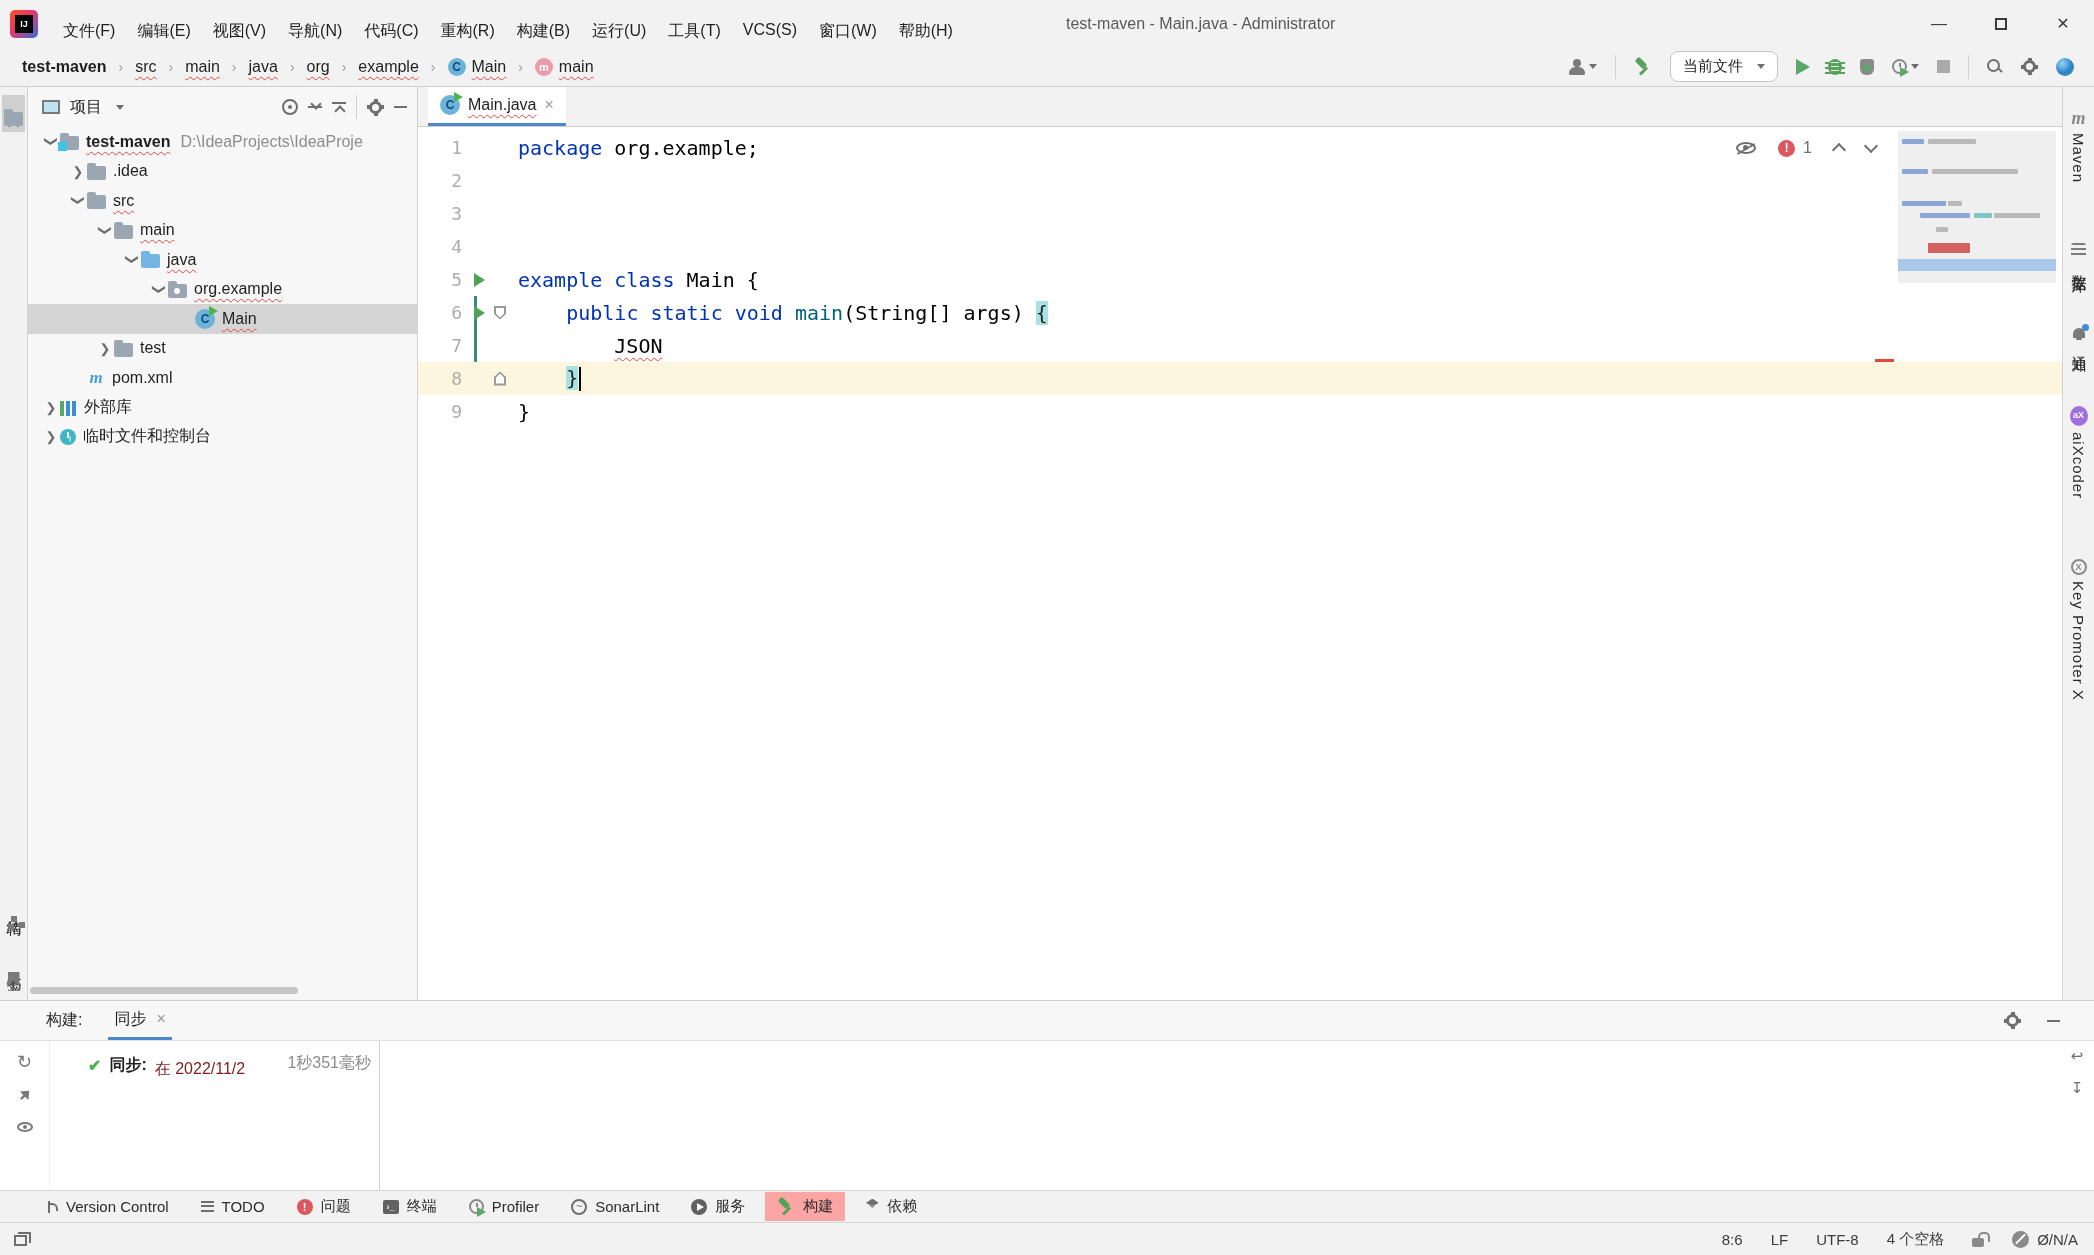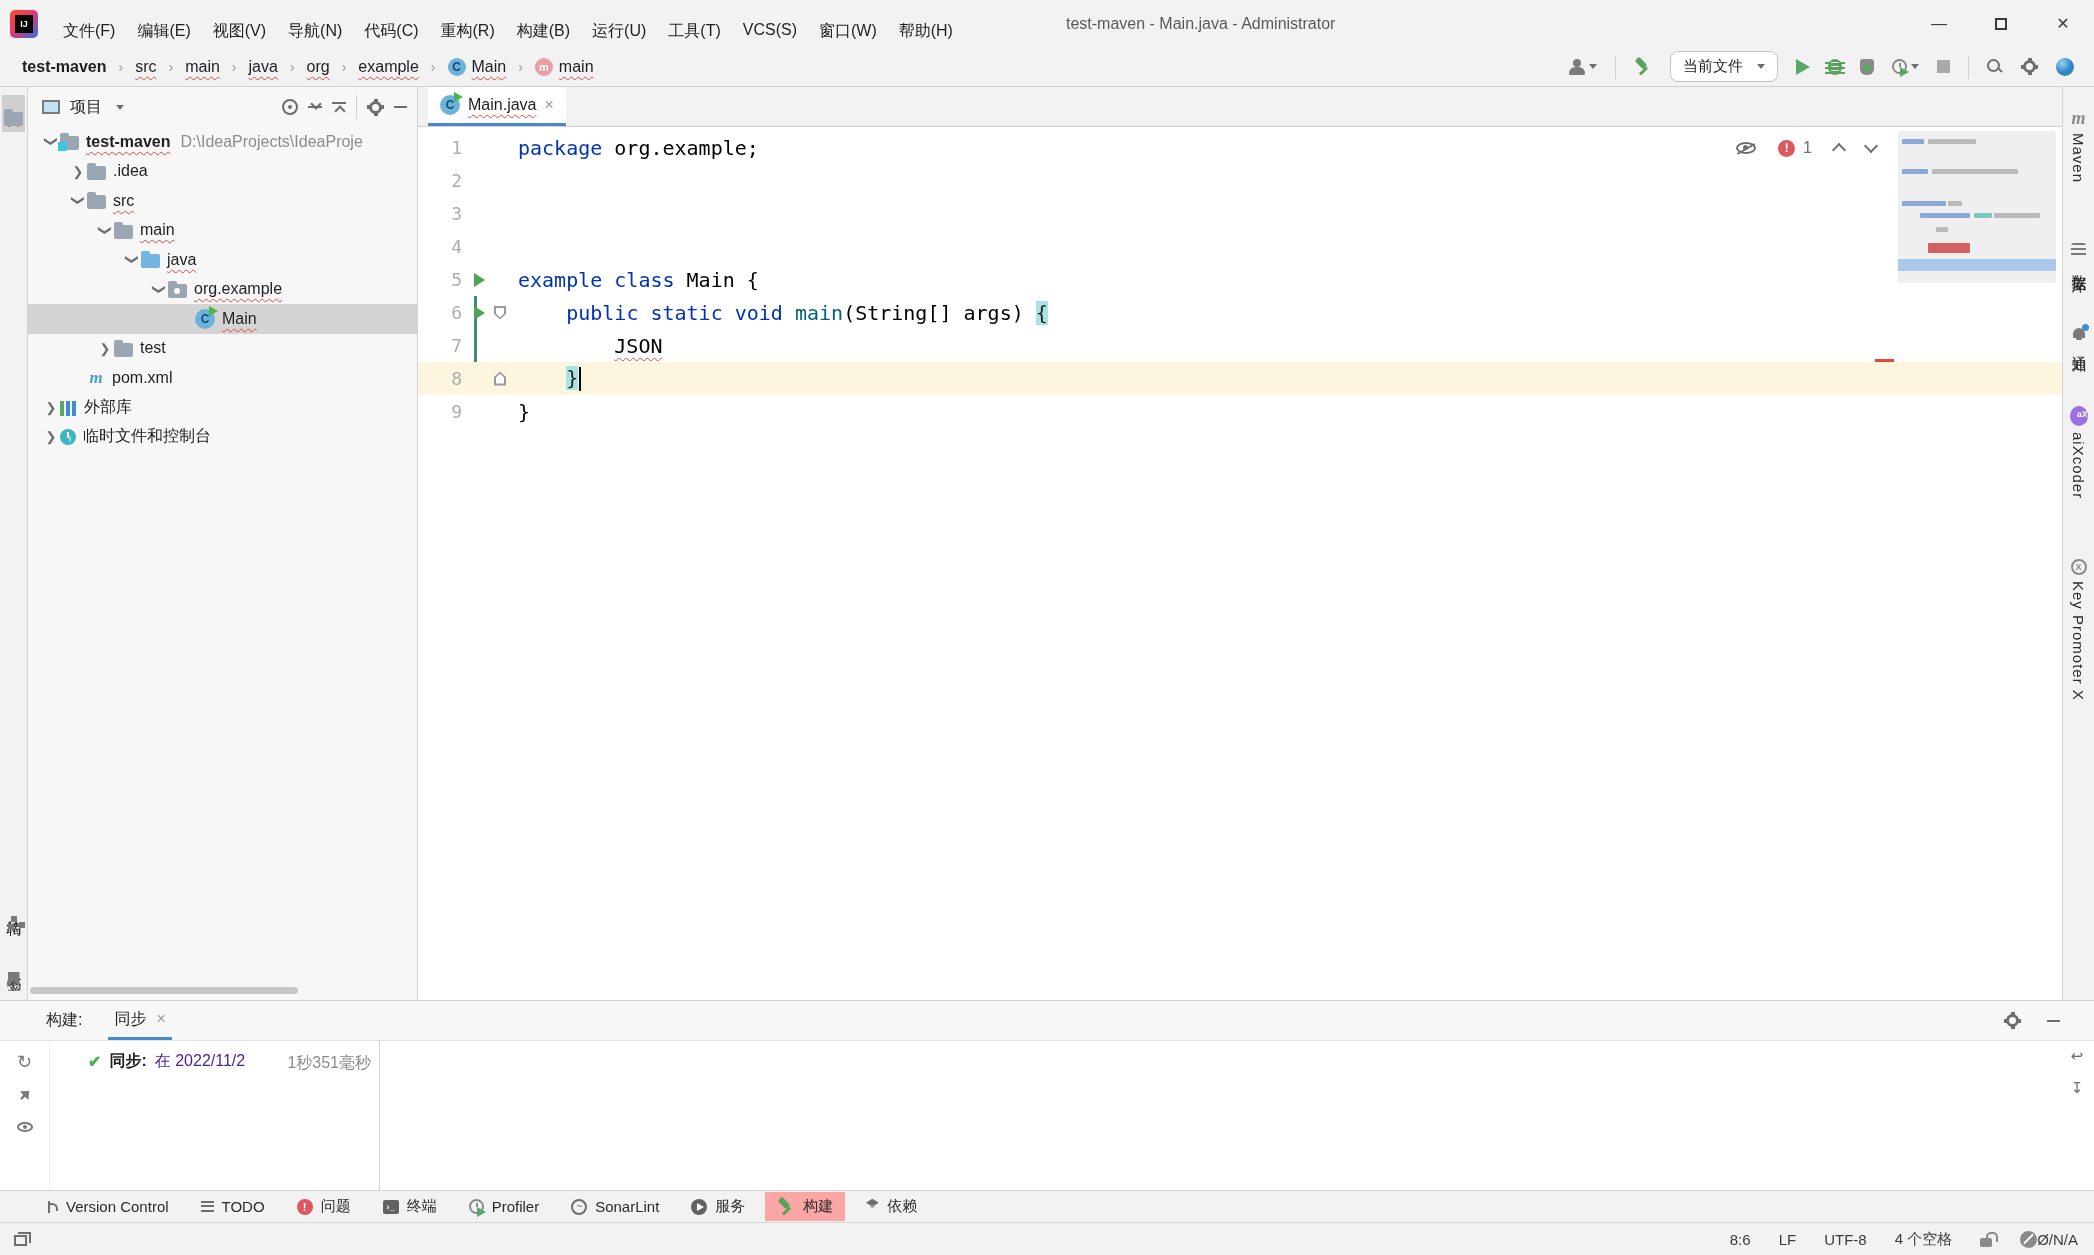--- a/index.html
+++ b/index.html
@@ -74,21 +74,21 @@
   .ic-expand-all::after { content:""; position:absolute; left:4px; top:0px; width:6px; height:6px; border-right:2px solid #6e6e6e; border-bottom:2px solid #6e6e6e; transform:rotate(45deg); }
   .ic-collapse-all::before { content:""; position:absolute; left:0; top:2px; width:14px; height:2px; background:#6e6e6e; }
   .ic-collapse-all::after { content:""; position:absolute; left:4px; top:7px; width:6px; height:6px; border-left:2px solid #6e6e6e; border-top:2px solid #6e6e6e; transform:rotate(45deg); }
   .ic-minus { width:13px; height:2px; background:#6e6e6e; }
 
   .ic-maven-m { width:20px; height:16px; color:#8a8a8a; font:italic bold 18px "Liberation Serif", serif; line-height:14px; text-align:center; }
   .ic-database { width:15px; height:14px; background:repeating-linear-gradient(#7a7a7a 0 2px, transparent 2px 5px); border-radius:3px; }
   .ic-bell { width:12px; height:10px; background:#7a7a7a; border-radius:6px 6px 0 0; margin-top:2px; }
   .ic-bell::before { content:""; position:absolute; left:3px; top:10px; width:6px; height:2px; background:#7a7a7a; border-radius:1px; }
   .ic-bell::after { content:""; position:absolute; right:-4px; top:-4px; width:7px; height:7px; background:#3d8fd1; border-radius:50%; }
-  .ic-aixcoder { width:18px; height:20px; background:#9d6fe0; border-radius:50%; color:#fff; font-size:9px; font-weight:bold; text-align:right; line-height:18px;font-family:Liberation Mono, monospace; }
+  .ic-aixcoder { width:18px; height:20px; background:#9d6fe0; border-radius:50%; color:#fff; font-size:9px; font-weight:bold; text-align:center; line-height:18px; }
   .ic-keypromoter { width:16px; height:16px; border:2px solid #8a8a8a; border-radius:50%; color:#8a8a8a; font-size:9px; font-weight:bold; text-align:center; line-height:12px; }
 
   .ic-refresh { width:18px; height:18px; color:#7a7a7a; font-size:18px; line-height:18px; text-align:center; }
   .ic-pin { width:12px; height:12px; background:#7a7a7a; clip-path:polygon(0 40%, 40% 40%, 40% 0, 100% 50%, 40% 100%, 40% 60%, 0 60%); transform:rotate(-45deg); }
   .ic-eye { width:16px; height:10px; border:2px solid #7a7a7a; border-radius:50%; margin-top:3px; }
   .ic-eye::after { content:""; position:absolute; left:4px; top:1px; width:4px; height:4px; border-radius:50%; background:#7a7a7a; }
   .ic-structure { width:12px; height:12px; background:#7a7a7a; box-shadow:8px 6px 0 #7a7a7a, 0 6px 0 transparent; width:6px; height:6px; }
   .ic-structure::after { content:""; position:absolute; left:-3px; top:8px; width:6px; height:6px; background:#7a7a7a; }
   .ic-bookmark { width:12px; height:14px; background:#7a7a7a; clip-path:polygon(0 0,100% 0,100% 100%,50% 65%,0 100%); }
 
@@ -198,21 +198,21 @@
   .build-panel { height:190px; background:#fff; border-top:1px solid #cfcfcf; display:flex; flex-direction:column; }
   .bp-header { height:40px; background:#f7f7f7; display:flex; align-items:center; padding-left:46px; position:relative; border-bottom:1px solid #e0e0e0; }
   .bp-label { color:#2b2b2b; margin-right:26px; }
   .bp-tab { height:39px; display:flex; align-items:center; gap:10px; padding:0 6px; border-bottom:3px solid #4a88c7; }
   .bp-header-right { position:absolute; right:34px; display:flex; gap:26px; align-items:center; }
   .bp-body { flex:1; display:flex; }
   .bp-tools { width:50px; display:flex; flex-direction:column; align-items:center; gap:18px; padding-top:12px; border-right:1px solid #eee; }
   .bp-tree { width:330px; border-right:1px solid #d0d0d0; padding:10px 8px 0 38px; position:relative; font-size:16px; }
   .bp-sync-line { display:flex; align-items:center; gap:8px; white-space:nowrap; overflow:hidden; }
   .bp-check { color:#4caf50; font-weight:bold; }
-  .bp-grey { color:#4c1d95; }
+  .bp-grey { color:#7f1d1d;margin-top:8px; }
   .bp-duration { position:absolute; right:8px; top:12px; color:#8c8c8c; background:#fff; padding-left:4px; }
   .bp-console { flex:1; position:relative; }
   .bp-console-tools { position:absolute; right:8px; top:6px; display:flex; flex-direction:column; gap:14px; align-items:center; }
 
   .bottombar { height:32px; background:#f2f2f2; border-top:1px solid #d6d6d6; display:flex; align-items:center; padding-left:34px; gap:8px; font-size:15px; }
   .bb-item { display:flex; align-items:center; gap:8px; padding:5px 12px; color:#2b2b2b; }
   .bb-item.active { background:#fca5a5; }
 
   .statusbar { height:33px; background:#f2f2f2; border-top:1px solid #d6d6d6; display:flex; align-items:center; padding:0 14px; font-size:15px; color:#3c3c3c; position:relative; }
   .sb-msg { margin-left:14px; }
@@ -608,18 +608,18 @@
   </div>
 
 <div class="statusbar">
   <span class="ic ic-winswitch"></span>
   <div class="sb-right">
     <span>8:6</span>
     <span>LF</span>
     <span>UTF-8</span>
     <span>4 个空格</span>
     <span class="ic ic-lock-open"></span>
-    <span style="display:flex;align-items:center;">
+    <span style="display:flex;align-items:center;gap:8px;">
       <span class="ic ic-circle-slash"></span>
       <span>Ø/N/A</span>
     </span>
   </div>
 </div>
 
 </body></html>

